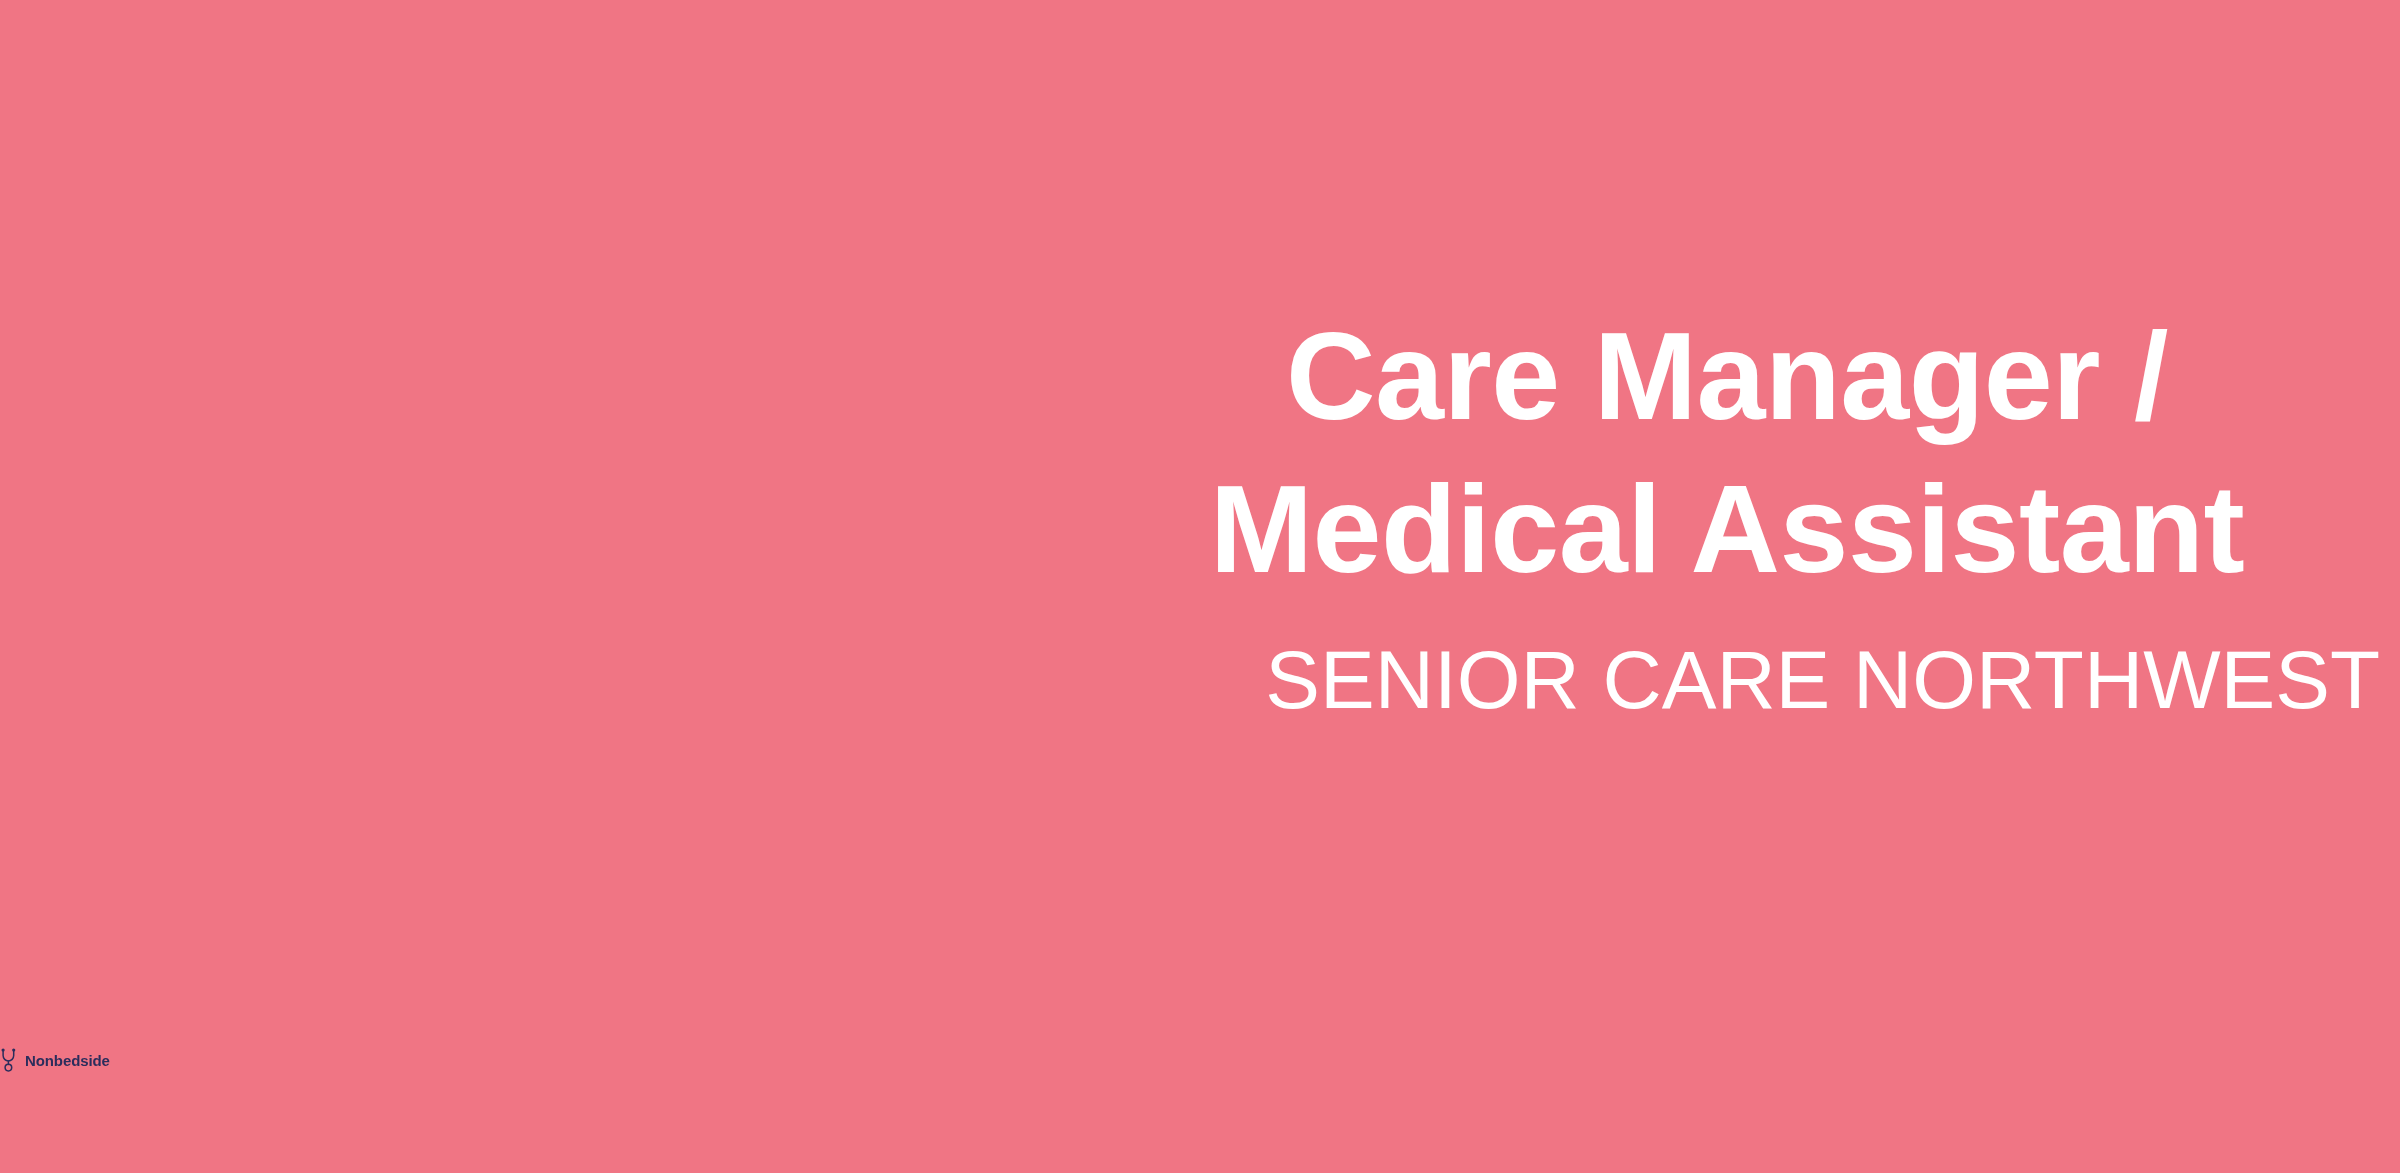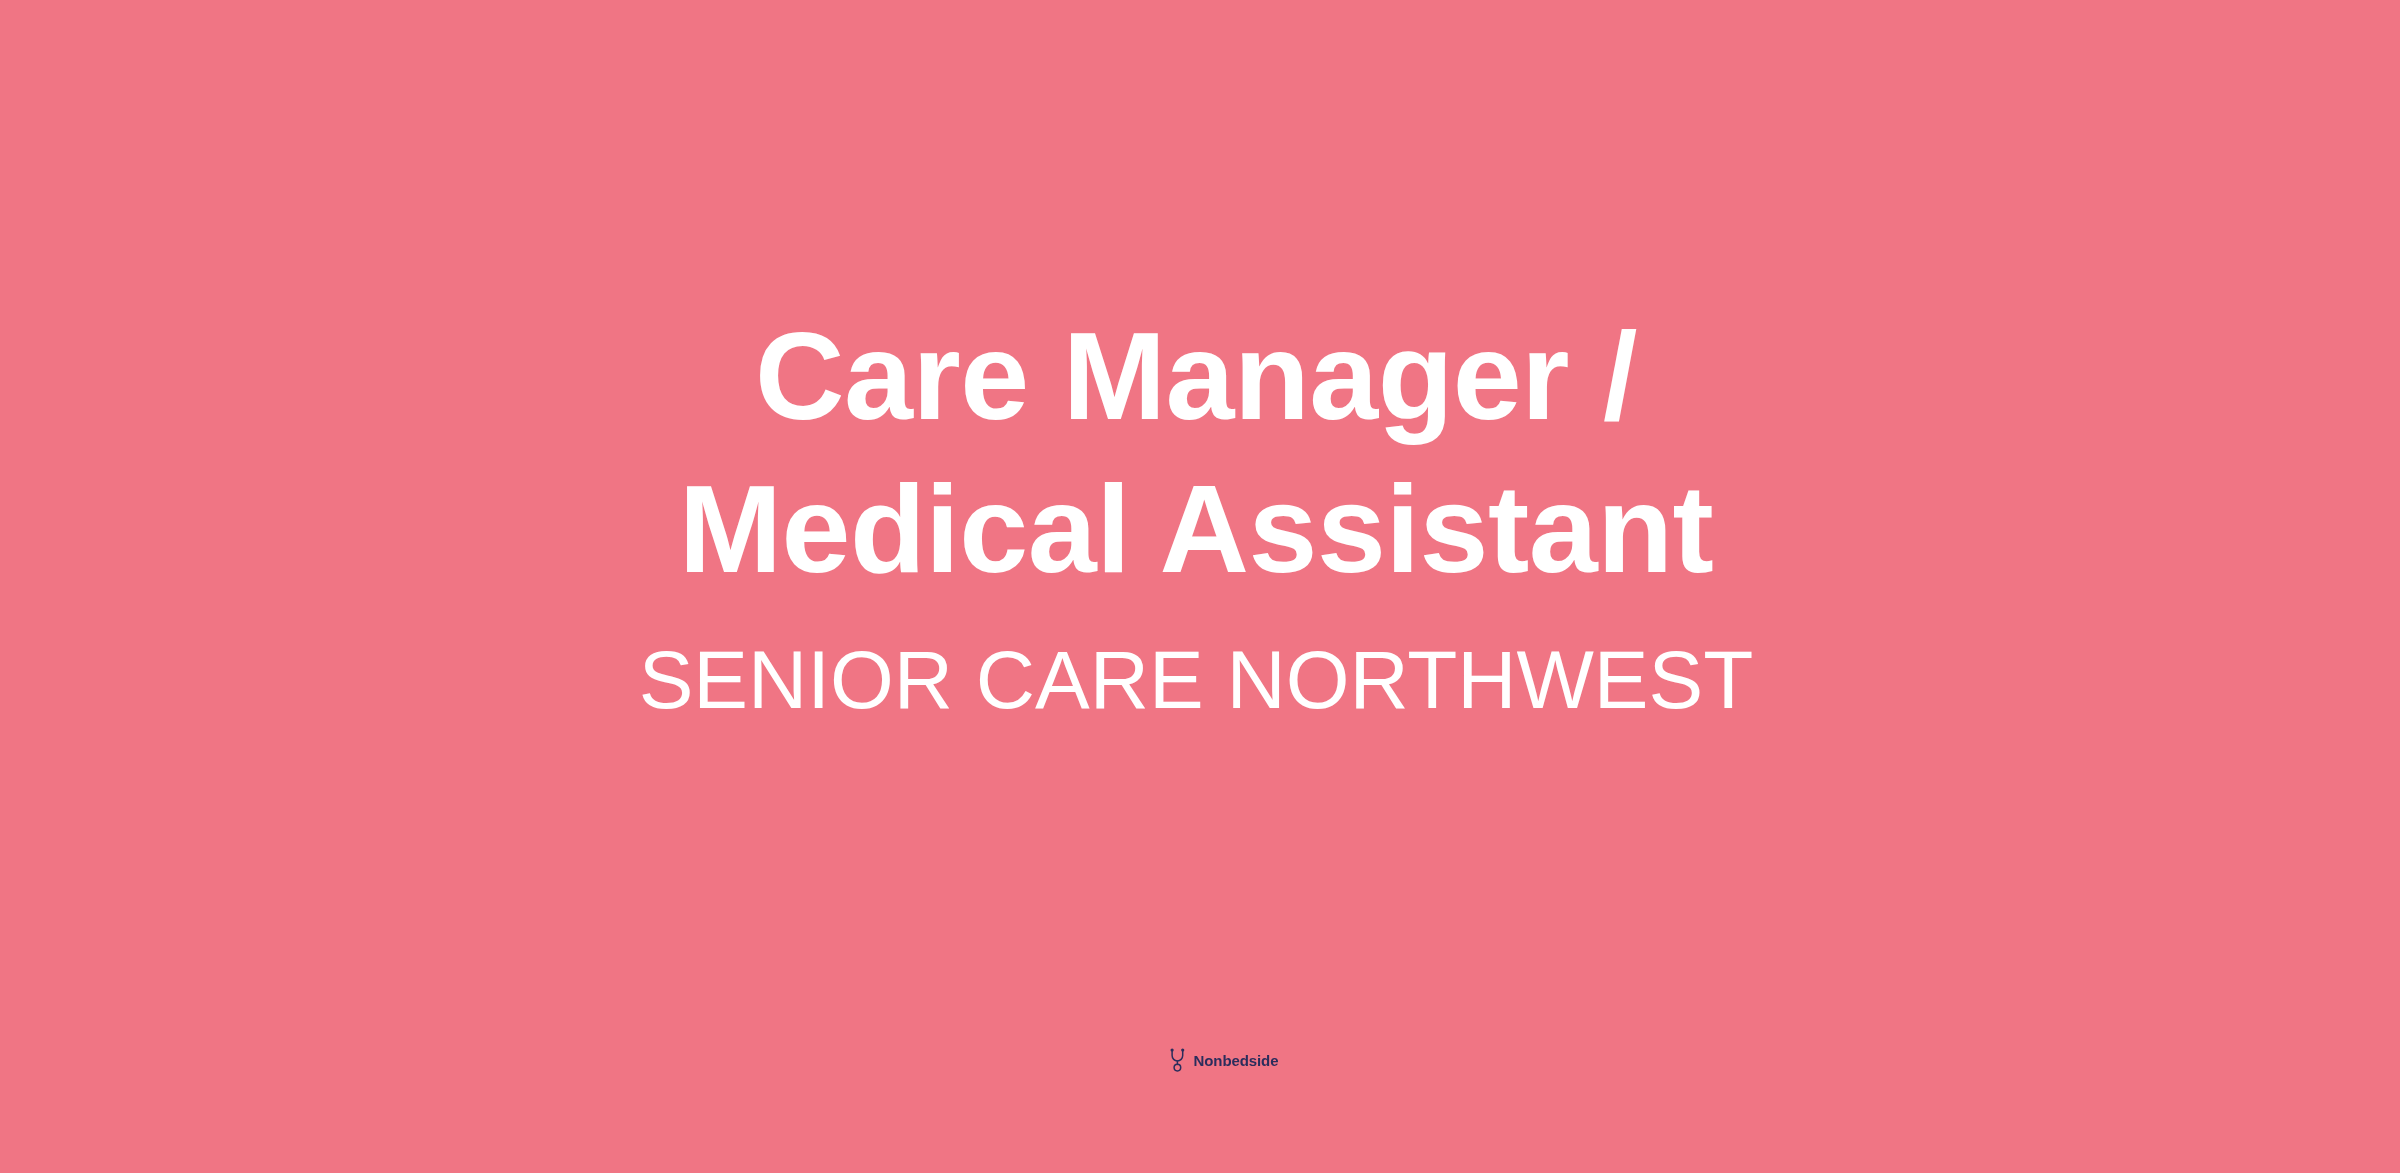--- a/index.html
+++ b/index.html
@@ -23,21 +23,21 @@
   }
 
   
   .hero {
     position: absolute;
     left: 0;
     right: 8px;
     top: 300px;
     display: flex;
     flex-direction: column;
-    align-items: center;
+    align-items: flex-end;
     justify-content: flex-start;
   }
 
   .job-title {
     width: 1330px;
     margin: 0;
     font-family: "Liberation Sans", sans-serif;
     font-size: 124px;
     font-weight: 700;
     line-height: 153px;
@@ -63,23 +63,22 @@
 
   
   .brand-lockup {
     position: absolute;
     left: 0;
     right: 0;
     top: 1048px;
     display: flex;
     flex-direction: row;
     align-items: center;
-    justify-content: center;
+    justify-content: flex-start;
     gap: 6px;
-    padding-left: 47px;
   }
 
   .brand-icon {
     display: block;
     width: 19px;
     height: 25px;
     flex: 0 0 auto;
     line-height: 0;
   }
 

